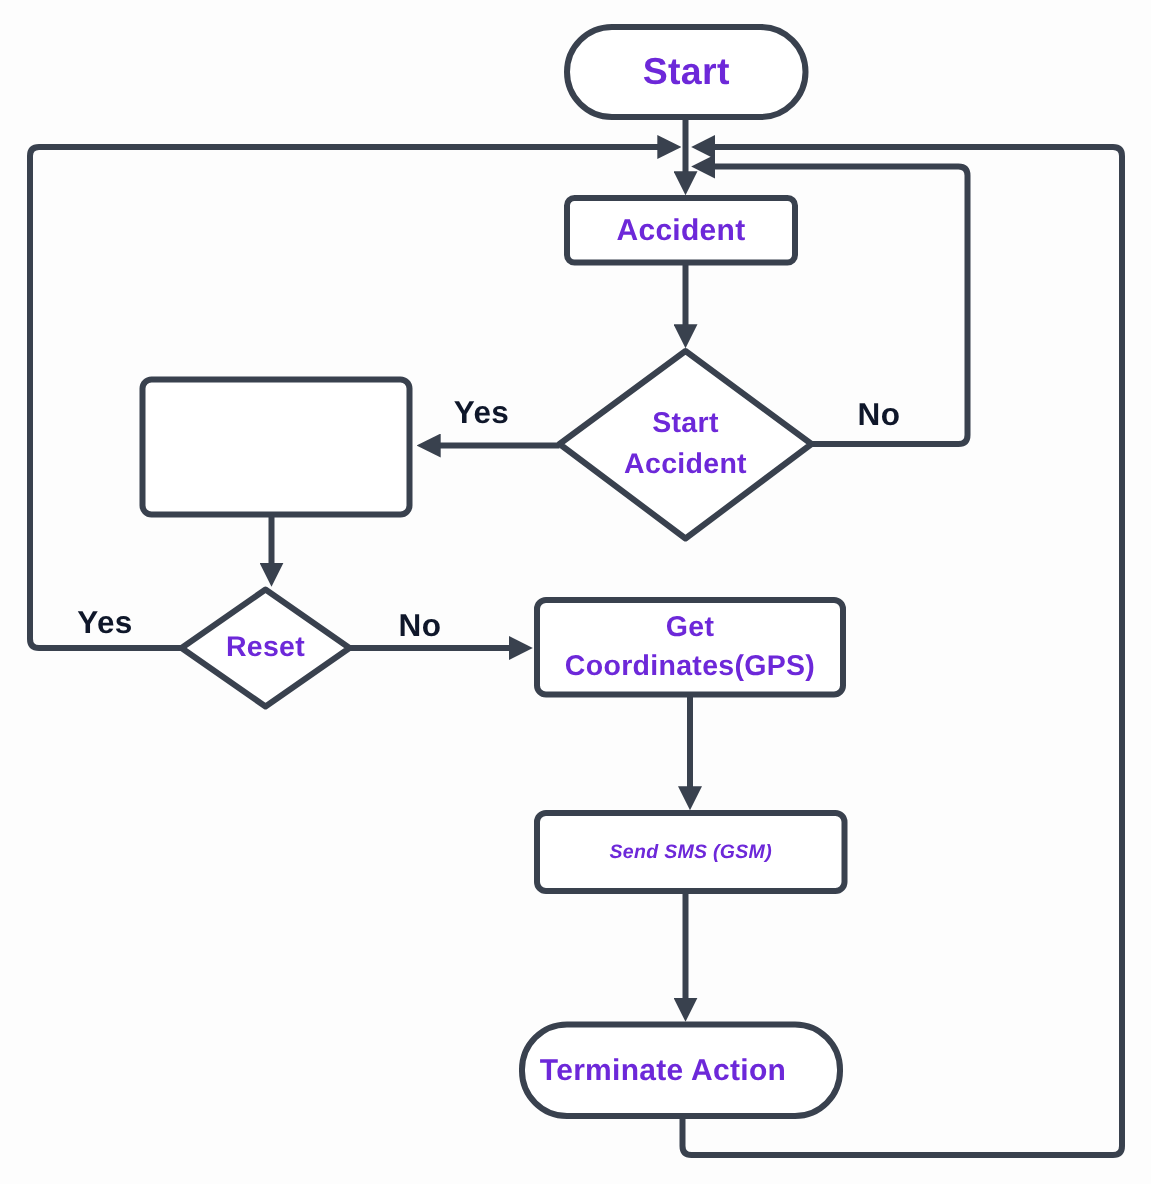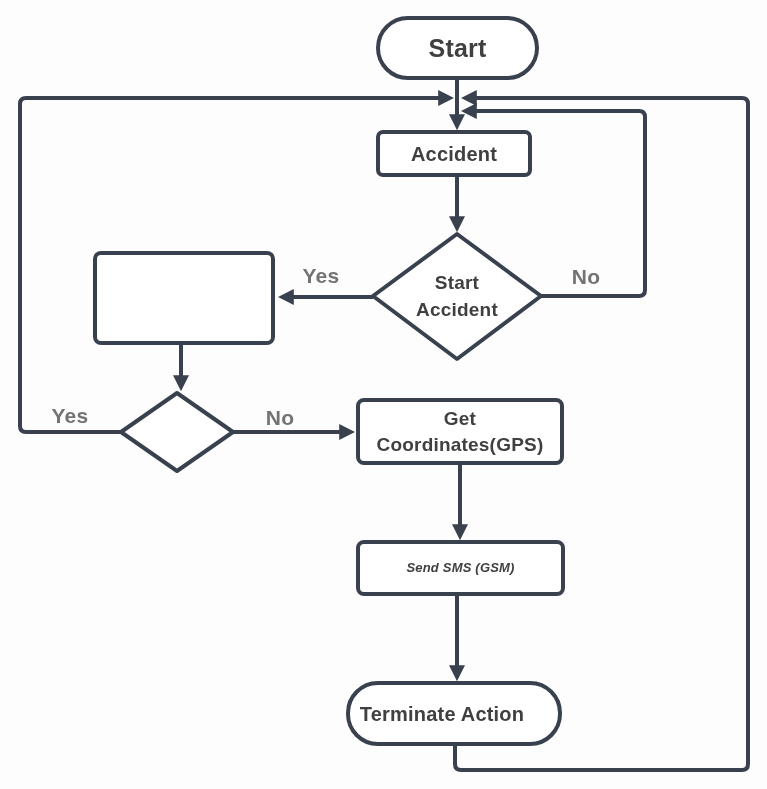--- a/index.html
+++ b/index.html
@@ -32,40 +32,40 @@
     stroke-width: 4;
     stroke-linejoin: round;
   }
   .lbl {
     position: absolute;
     display: flex;
     align-items: center;
     justify-content: center;
     text-align: center;
     font-weight: 700;
-    color: #404040;
+    color: #6d28d9;
     white-space: pre-line;
     letter-spacing: 0.2px;
     line-height: 1.3;
   }
   .lbl-start      { left: 378px; top: 18px;  width: 159px; height: 60px; font-size: 25px; }
   .lbl-arduino    { left: 378px; top: 132px; width: 152px; height: 43px; font-size: 20px; }
   .lbl-detect     { left: 377px; top: 262px; width: 160px; height: 70px; font-size: 19px; line-height: 1.4; }
   .lbl-buzzer     { left: 95px;  top: 253px; width: 178px; height: 90px; font-size: 19px; line-height: 1.45; }
   .lbl-reset      { left: 127px; top: 414px; width: 100px; height: 36px; font-size: 19px; }
   .lbl-getcoords  { left: 358px; top: 400px; width: 204px; height: 63px; font-size: 19px; line-height: 1.35; }
   .lbl-sendsms    { left: 358px; top: 542px; width: 205px; height: 52px; font-size: 13px; font-style: italic; }
   .lbl-terminate  { left: 348px; top: 683px; width: 188px; height: 61px; font-size: 20px; }
   .edge-lbl {
     position: absolute;
     display: flex;
     align-items: center;
     justify-content: center;
     font-weight: 700;
-    color: #737373;
+    color: #0f172a;
     font-size: 21px;
     letter-spacing: 0.3px;
   }
   .lbl-detect-yes { left: 286px; top: 258px; width: 70px; height: 36px; }
   .lbl-detect-no  { left: 556px; top: 259px; width: 60px; height: 36px; }
   .lbl-reset-yes  { left: 38px;  top: 398px; width: 64px; height: 36px; }
   .lbl-reset-no   { left: 250px; top: 400px; width: 60px; height: 36px; }
 </style>
 </head>
 <body>
@@ -97,20 +97,21 @@
     <polygon class="shape" points="177,393 233,432 177,471 121,432"></polygon>
     <rect class="shape" x="358" y="400" width="204" height="63" rx="6"></rect>
     <rect class="shape" x="358" y="542" width="205" height="52" rx="6"></rect>
     <rect class="shape" x="348" y="683" width="212" height="61" rx="30"></rect>
   </svg>
 
   <div class="lbl lbl-start">Start</div>
   <div class="lbl lbl-arduino">Accident</div>
   <div class="lbl lbl-detect">Start
 Accident</div>
+  <div class="lbl lbl-reset">Reset</div>
   <div class="lbl lbl-getcoords">Get
 Coordinates(GPS)</div>
   <div class="lbl lbl-sendsms">Send SMS (GSM)</div>
   <div class="lbl lbl-terminate">Terminate Action</div>
 
   <div class="edge-lbl lbl-detect-yes">Yes</div>
   <div class="edge-lbl lbl-detect-no">No</div>
   <div class="edge-lbl lbl-reset-yes">Yes</div>
   <div class="edge-lbl lbl-reset-no">No</div>
 

